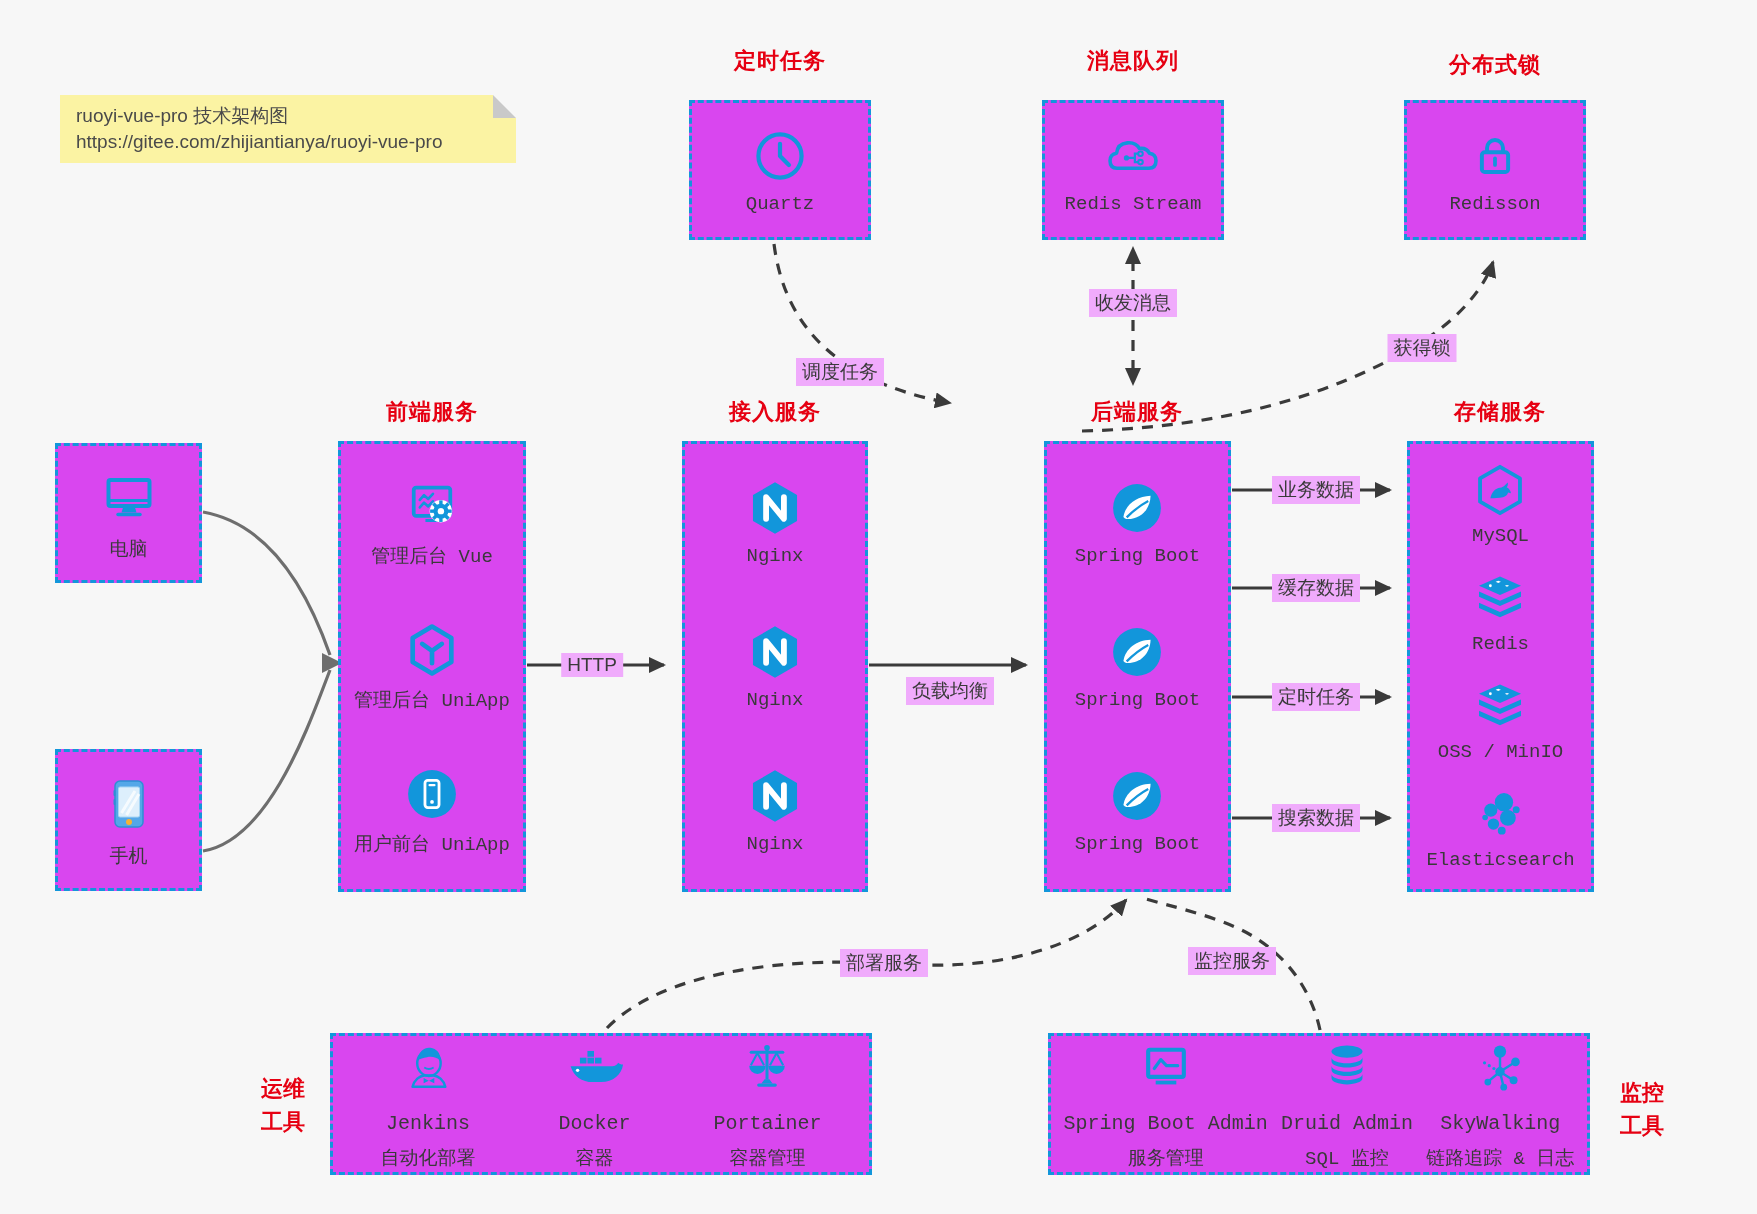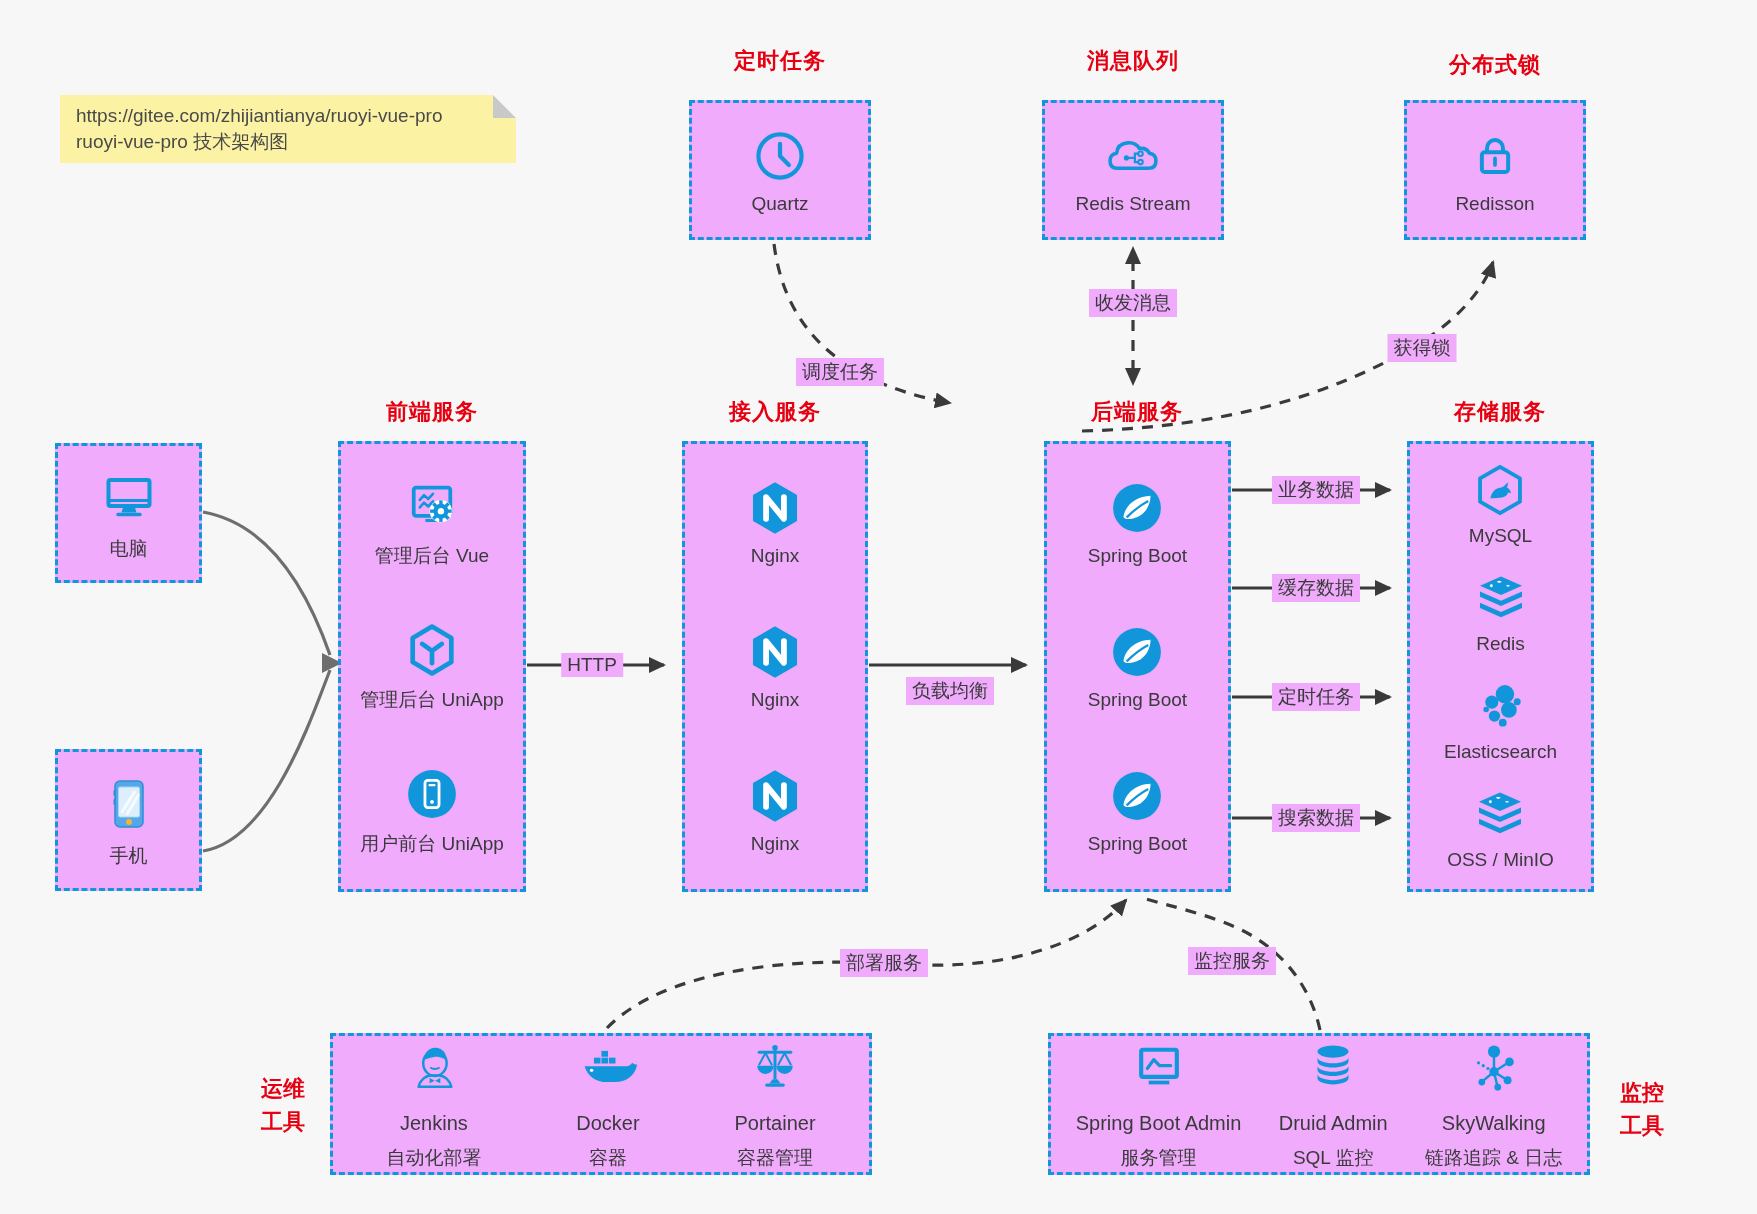--- a/index.html
+++ b/index.html
@@ -1,20 +1,20 @@
 <!DOCTYPE html>
 <html><head>
 <meta charset="utf-8">
 <style>
   html,body{margin:0;padding:0;background:#f7f7f7;}
   body{font-family:"Liberation Sans","DejaVu Sans",sans-serif;color:#3a3a3a;}
   .canvas{position:relative;width:1757px;height:1214px;background:#f7f7f7;overflow:hidden;}
   .edges{position:absolute;left:0;top:0;pointer-events:none;}
-  .dash-box{position:absolute;background:#f0abfc;border:3px dashed #1296db;box-sizing:border-box;
-            display:flex;flex-direction:column;align-items:center;justify-content:space-around;padding:6px 0;}
+  .dash-box{position:absolute;background:#d946ef;border:3px dashed #1296db;box-sizing:border-box;
+            display:flex;flex-direction:column;align-items:center;justify-content:space-around;padding:6px 0;font-family:Liberation Mono, monospace;}
   .dash-box.row{flex-direction:row;padding:0 6px;}
   .gtitle{position:absolute;transform:translateX(-50%);font-size:22px;font-weight:700;color:#e60012;white-space:nowrap;letter-spacing:1px;}
   .side-title{position:absolute;transform:translateX(-50%);font-size:22px;font-weight:700;color:#e60012;line-height:33px;text-align:right;white-space:nowrap;}
   .node{display:flex;flex-direction:column;align-items:center;}
   .icn{width:60px;height:60px;}
   .icn.sm{width:56px;height:56px;}
   .icn.lg{width:64px;height:64px;}
   .icn svg{width:100%;height:100%;display:block;}
   .lbl{margin-top:7px;font-size:19px;color:#3a3a3a;white-space:nowrap;}
   .bnode{display:flex;flex-direction:column;align-items:center;gap:8px;}
@@ -59,22 +59,22 @@
       <line x1="1133" y1="260" x2="1133" y2="372"></line>
       <path d="M1082 431 C1210 428 1330 400 1426 339 C1463 315 1486 284 1493 262" marker-end="url(#mB)"></path>
       <path d="M607 1028 C662 972 782 956 900 964 C1018 972 1092 938 1126 900" marker-end="url(#mB)"></path>
       <path d="M1320 1030 C1311 988 1283 948 1235 927 C1206 914 1170 906 1146 899"></path>
     </g>
     <polygon points="1133,246 1125,264 1141,264" fill="#3a3a3a"></polygon>
     <polygon points="1133,386 1125,368 1141,368" fill="#3a3a3a"></polygon>
   </svg>
 
   <div class="sticky">
+    <div>ruoyi-vue-pro 技术架构图</div>
     <div>https://gitee.com/zhijiantianya/ruoyi-vue-pro</div>
-    <div>ruoyi-vue-pro 技术架构图</div>
     <div class="fold"></div>
   </div>
 
   <div class="gtitle" style="left:780px;top:46px">定时任务</div>
   <div class="gtitle" style="left:1133px;top:46px">消息队列</div>
   <div class="gtitle" style="left:1495px;top:50px">分布式锁</div>
 
   <div class="dash-box" style="left:689px;top:100px;width:182px;height:140px">
     <div class="node">
       <div class="icn">
@@ -275,45 +275,45 @@
             <path d="M27 13.5 l3-1.2 3 1.2 -3 1.3 z" fill="#fff"></path>
             <path d="M40 17 l2.5 1 -2.5 1 -2.5-1 z" fill="#fff"></path>
             <circle cx="21" cy="18" r="1.6" fill="#fff"></circle>
           </svg>
       </div>
       <div class="lbl">Redis</div>
     </div>
     <div class="node">
       <div class="icn sm">
         <svg viewBox="0 0 64 64">
+            <path d="M32 7.5 L56 18 L32 28.5 L8 18 Z" fill="#1296db"></path>
+            <path d="M8 24.5 L32 35 L56 24.5 L56 30.5 L32 41 L8 30.5 Z" fill="#1296db"></path>
+            <path d="M8 37.5 L32 48 L56 37.5 L56 43.5 L32 54 L8 43.5 Z" fill="#1296db"></path>
+            <path d="M27 13.5 l3-1.2 3 1.2 -3 1.3 z" fill="#fff"></path>
+            <path d="M40 17 l2.5 1 -2.5 1 -2.5-1 z" fill="#fff"></path>
+            <circle cx="21" cy="18" r="1.6" fill="#fff"></circle>
+          </svg>
+      </div>
+      <div class="lbl">OSS / MinIO</div>
+    </div>
+    <div class="node">
+      <div class="icn sm">
+        <svg viewBox="0 0 64 64">
             <g fill="#1296db">
               <circle cx="36.5" cy="18.5" r="10.5"></circle>
               <circle cx="21.5" cy="27.5" r="7.5"></circle>
               <circle cx="41" cy="36.5" r="9"></circle>
               <circle cx="24.5" cy="43.5" r="6.5"></circle>
               <circle cx="34" cy="51" r="4.5"></circle>
               <circle cx="50.5" cy="27" r="4"></circle>
               <circle cx="15" cy="36" r="3.2"></circle>
             </g>
           </svg>
       </div>
       <div class="lbl">Elasticsearch</div>
-    </div>
-    <div class="node">
-      <div class="icn sm">
-        <svg viewBox="0 0 64 64">
-            <path d="M32 7.5 L56 18 L32 28.5 L8 18 Z" fill="#1296db"></path>
-            <path d="M8 24.5 L32 35 L56 24.5 L56 30.5 L32 41 L8 30.5 Z" fill="#1296db"></path>
-            <path d="M8 37.5 L32 48 L56 37.5 L56 43.5 L32 54 L8 43.5 Z" fill="#1296db"></path>
-            <path d="M27 13.5 l3-1.2 3 1.2 -3 1.3 z" fill="#fff"></path>
-            <path d="M40 17 l2.5 1 -2.5 1 -2.5-1 z" fill="#fff"></path>
-            <circle cx="21" cy="18" r="1.6" fill="#fff"></circle>
-          </svg>
-      </div>
-      <div class="lbl">OSS / MinIO</div>
     </div>
   </div>
 
   <div class="side-title" style="left:283px;top:1072px">
     <div>运维</div>
     <div>工具</div>
   </div>
   <div class="dash-box row" style="left:330px;top:1033px;width:542px;height:142px">
     <div class="bnode">
       <div class="icn">

